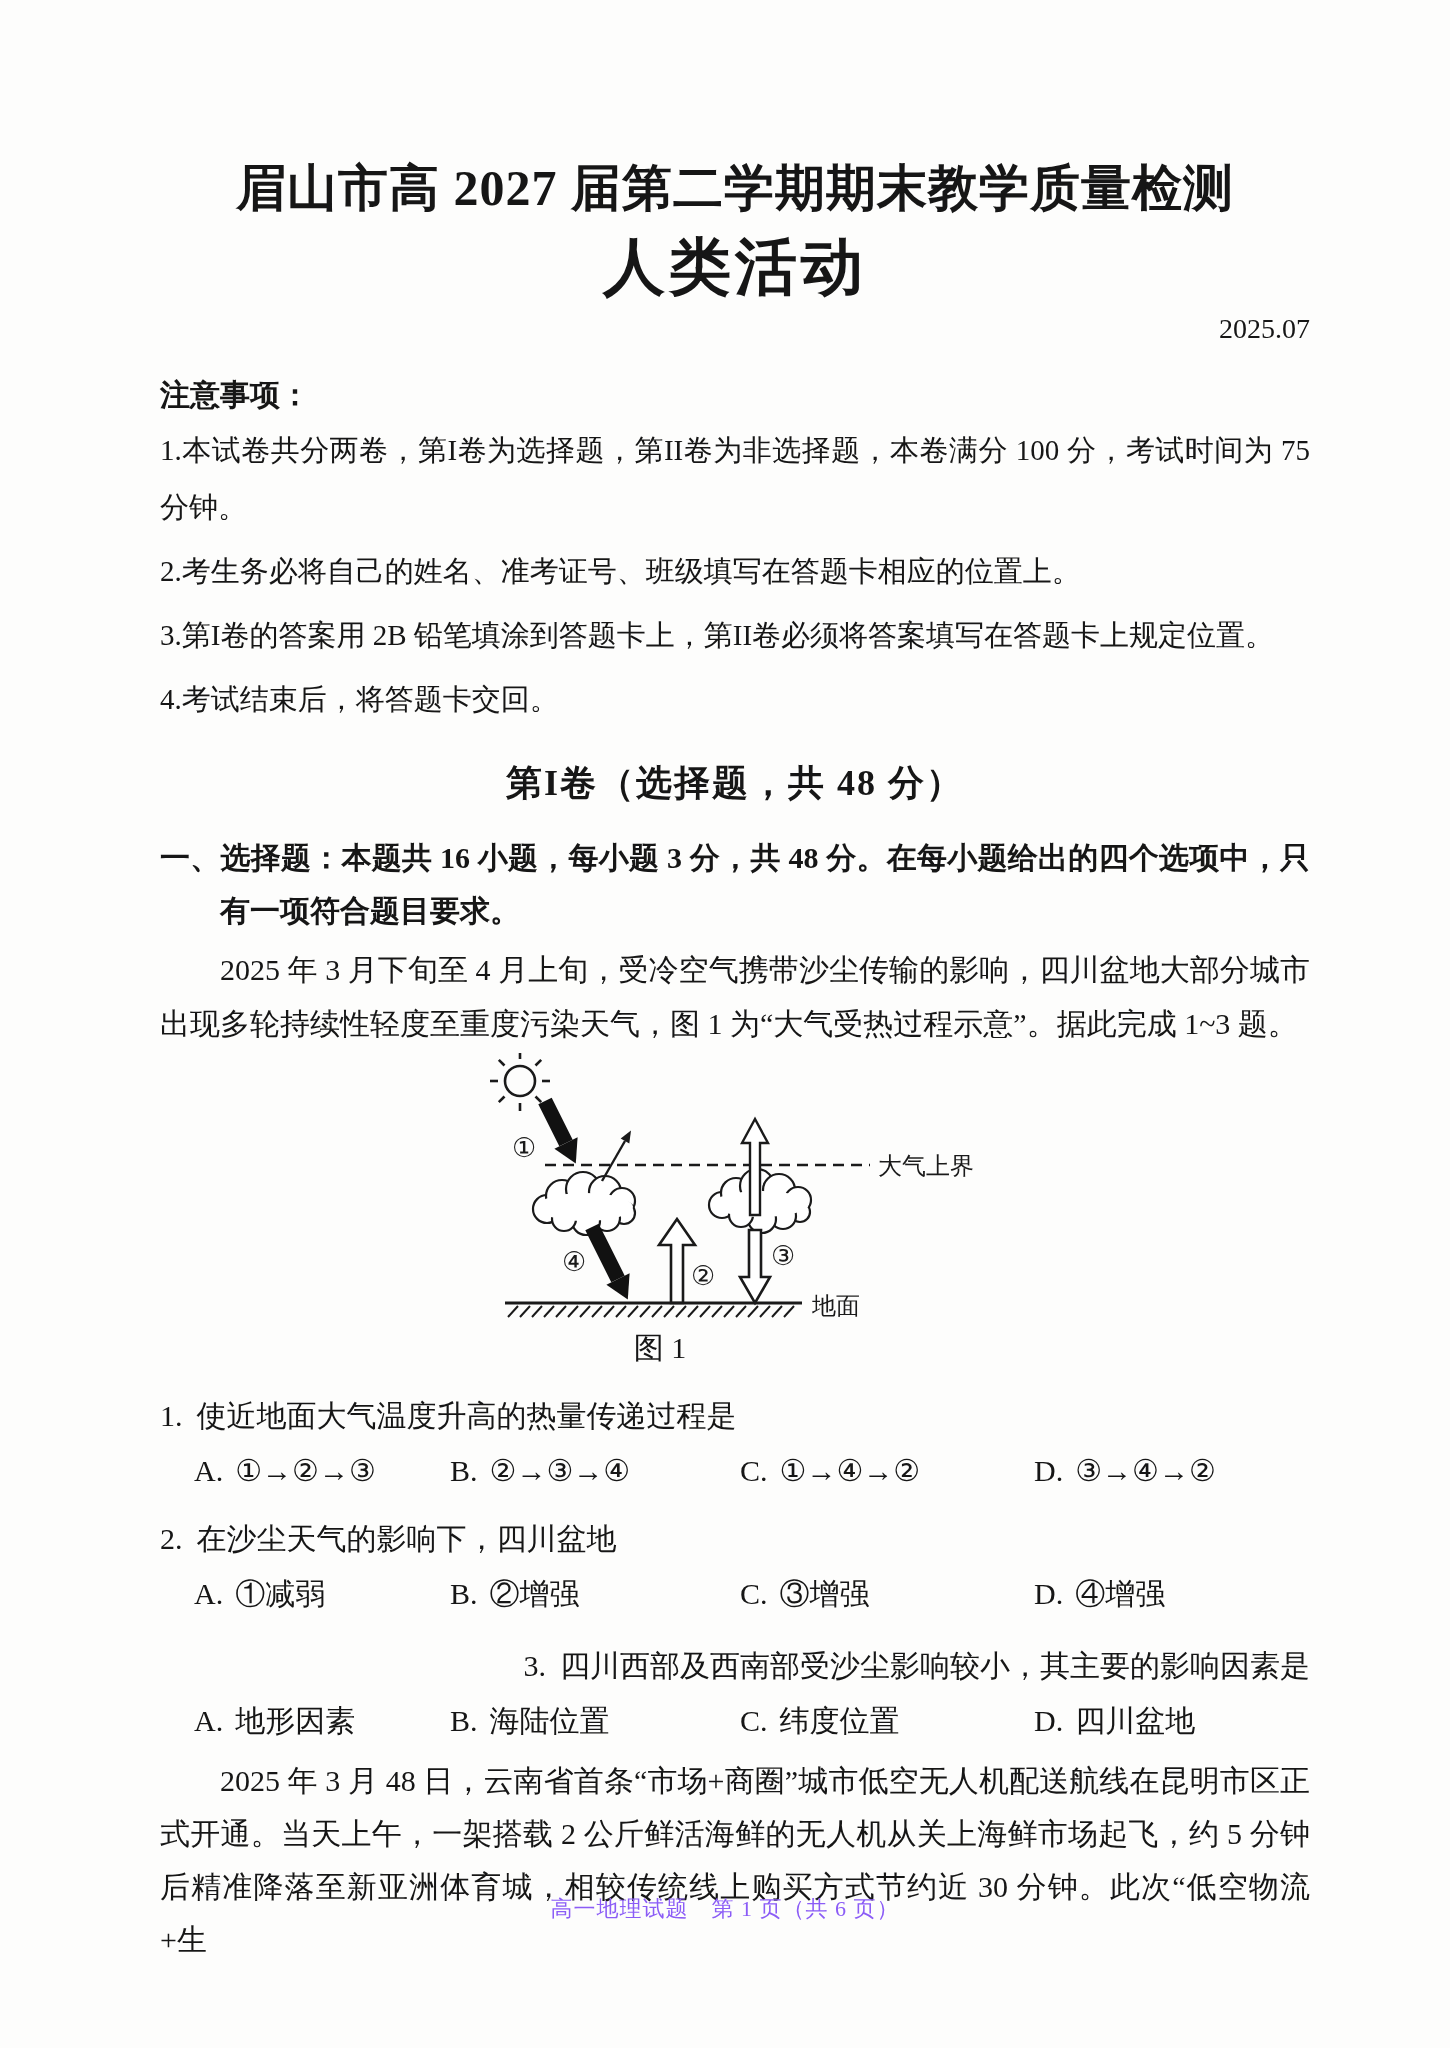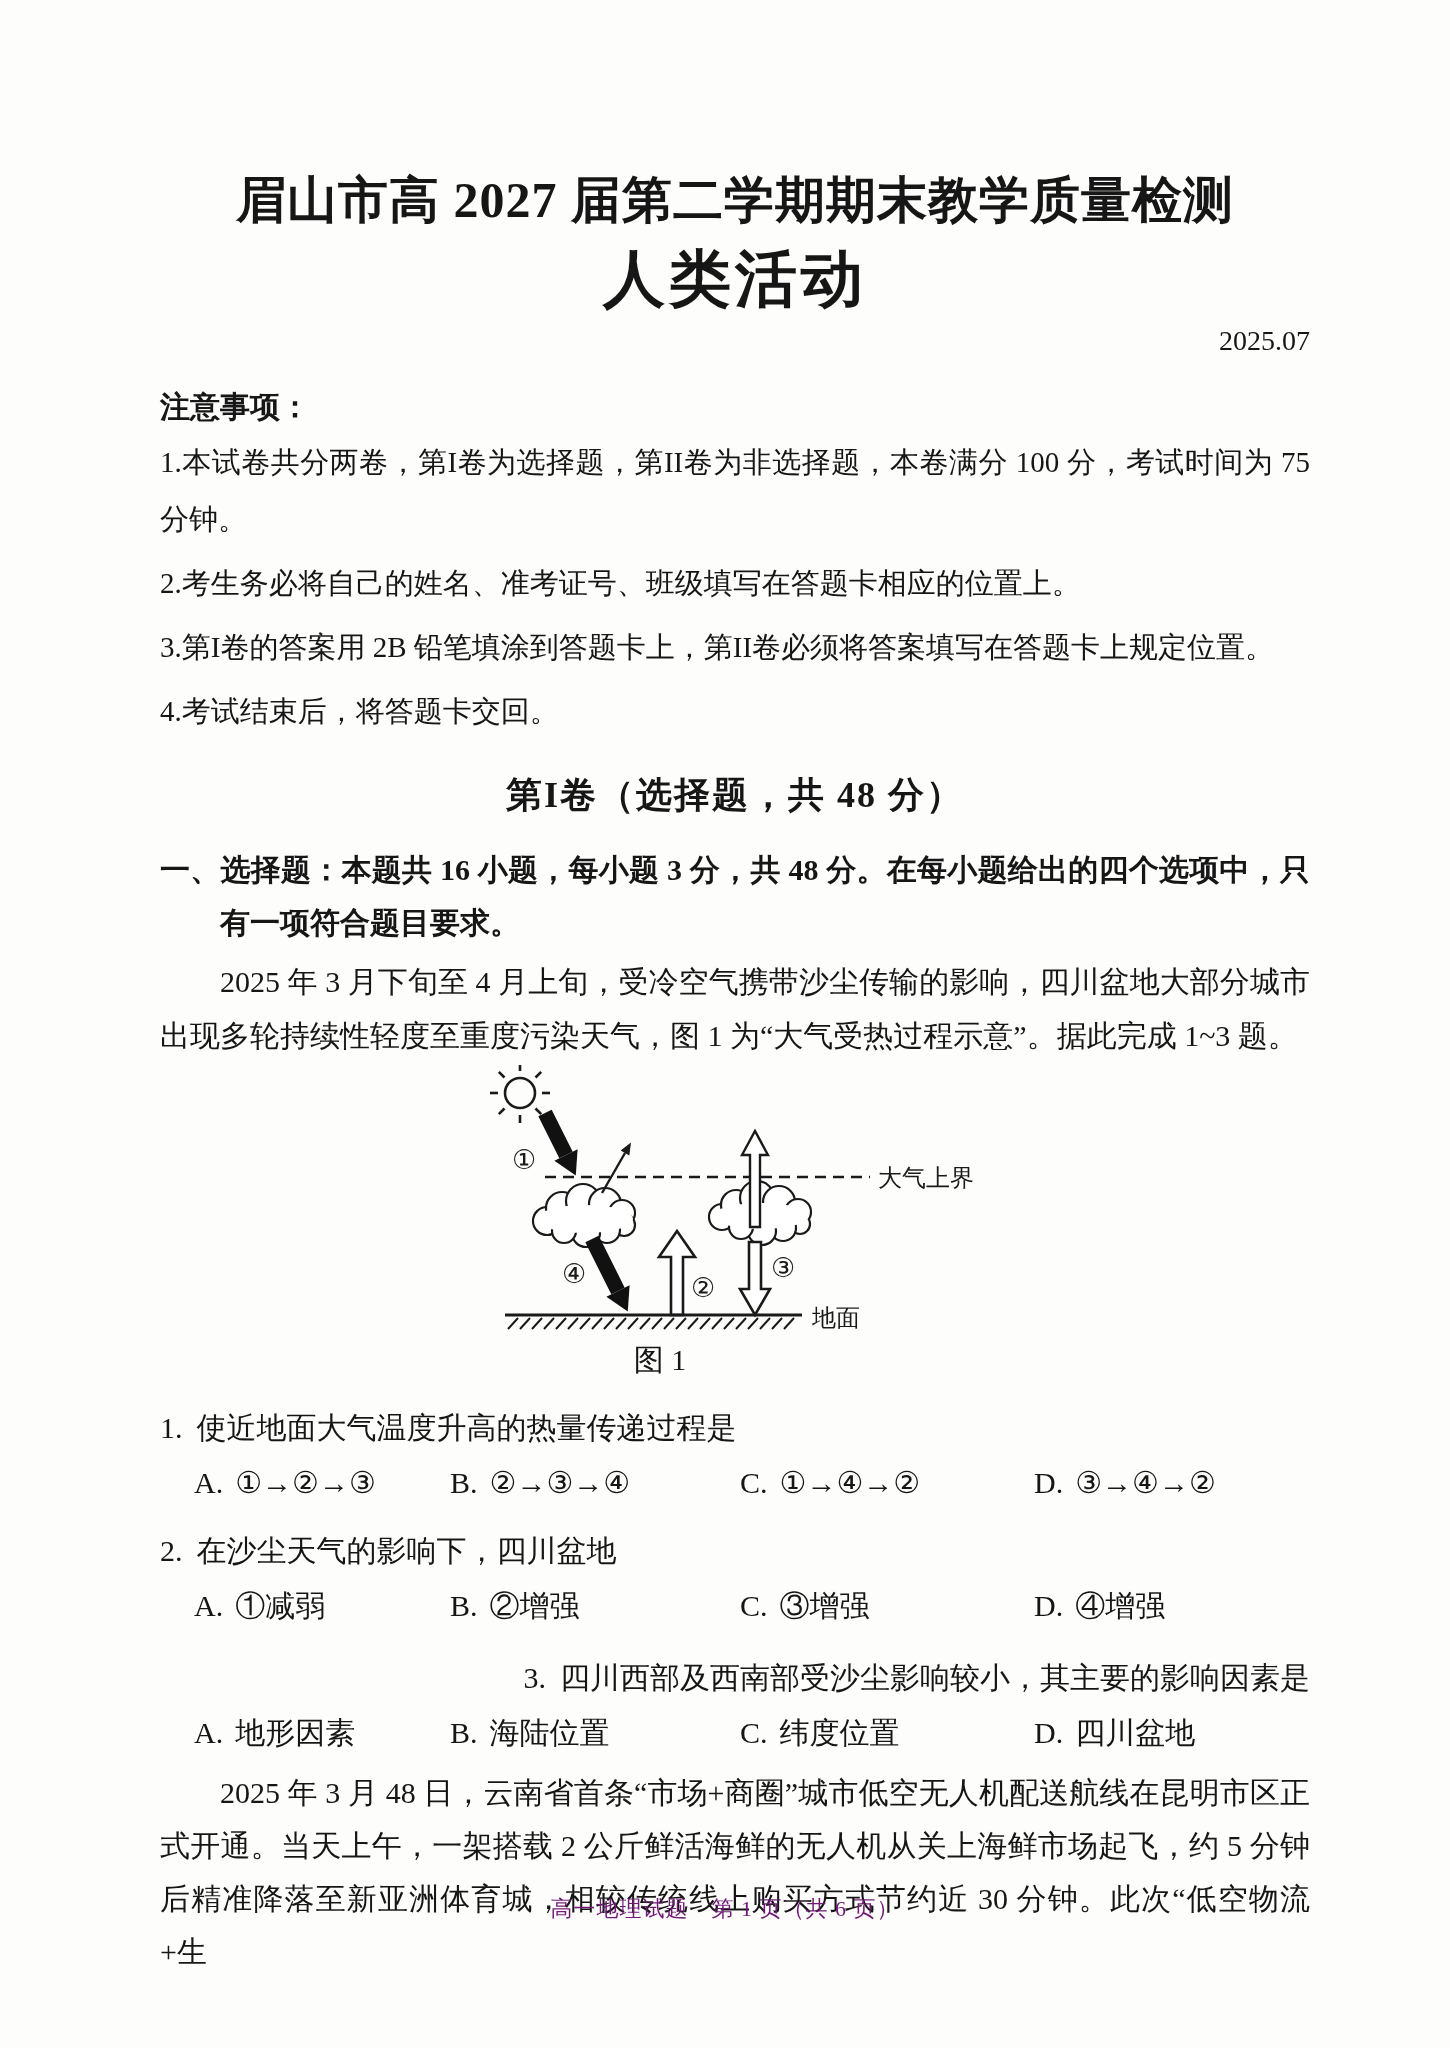--- a/index.html
+++ b/index.html
@@ -6,21 +6,21 @@
   html,body { margin:0; padding:0; background:#e8e8e8; }
   .page {
     position: relative;
     width: 1450px; height: 2048px;
     margin: 0 auto;
     background: #fdfdfc;
     color: #161616;
     font-family: "Liberation Serif", "DejaVu Serif", serif;
     overflow: hidden;
   }
-  .content { position:absolute; left:160px; top:12px; width:1150px; }
+  .content { position:absolute; left:160px; top:0; width:1150px; }
   .title {
     margin-top: 158px;
     font-size: 50px; font-weight: 700;
     text-align: center; letter-spacing: 1px;
     line-height: 1.2;
   }
   .subtitle {
     margin-top: 14px;
     font-size: 62px; font-weight: 700;
     text-align: center; letter-spacing: 4px;
@@ -62,21 +62,21 @@
   .qnum { display:inline-block; margin-right: 14px; }
   .options { display: flex; margin-top: 13px; padding-left: 34px; font-size: 30px; line-height: 42px; }
   .opt { display: flex; }
   .olabel { margin-right: 12px; }
   .c1 { width: 256px; }
   .c2 { width: 290px; }
   .c3 { width: 294px; }
   .passage-2 { margin-top: 12px; line-height: 53px; }
   .footer {
     position: absolute; bottom: 124px; left: 0; width: 100%;
-    text-align: center; font-size: 22px; color: #701a75;
+    text-align: center; font-size: 22px; color: #8b5cf6;
     letter-spacing: 1px;
   }
 </style>
 </head>
 <body>
 
 <div class="page">
   <div class="content">
 
     <div class="title">眉山市高 2027 届第二学期期末教学质量检测</div>

